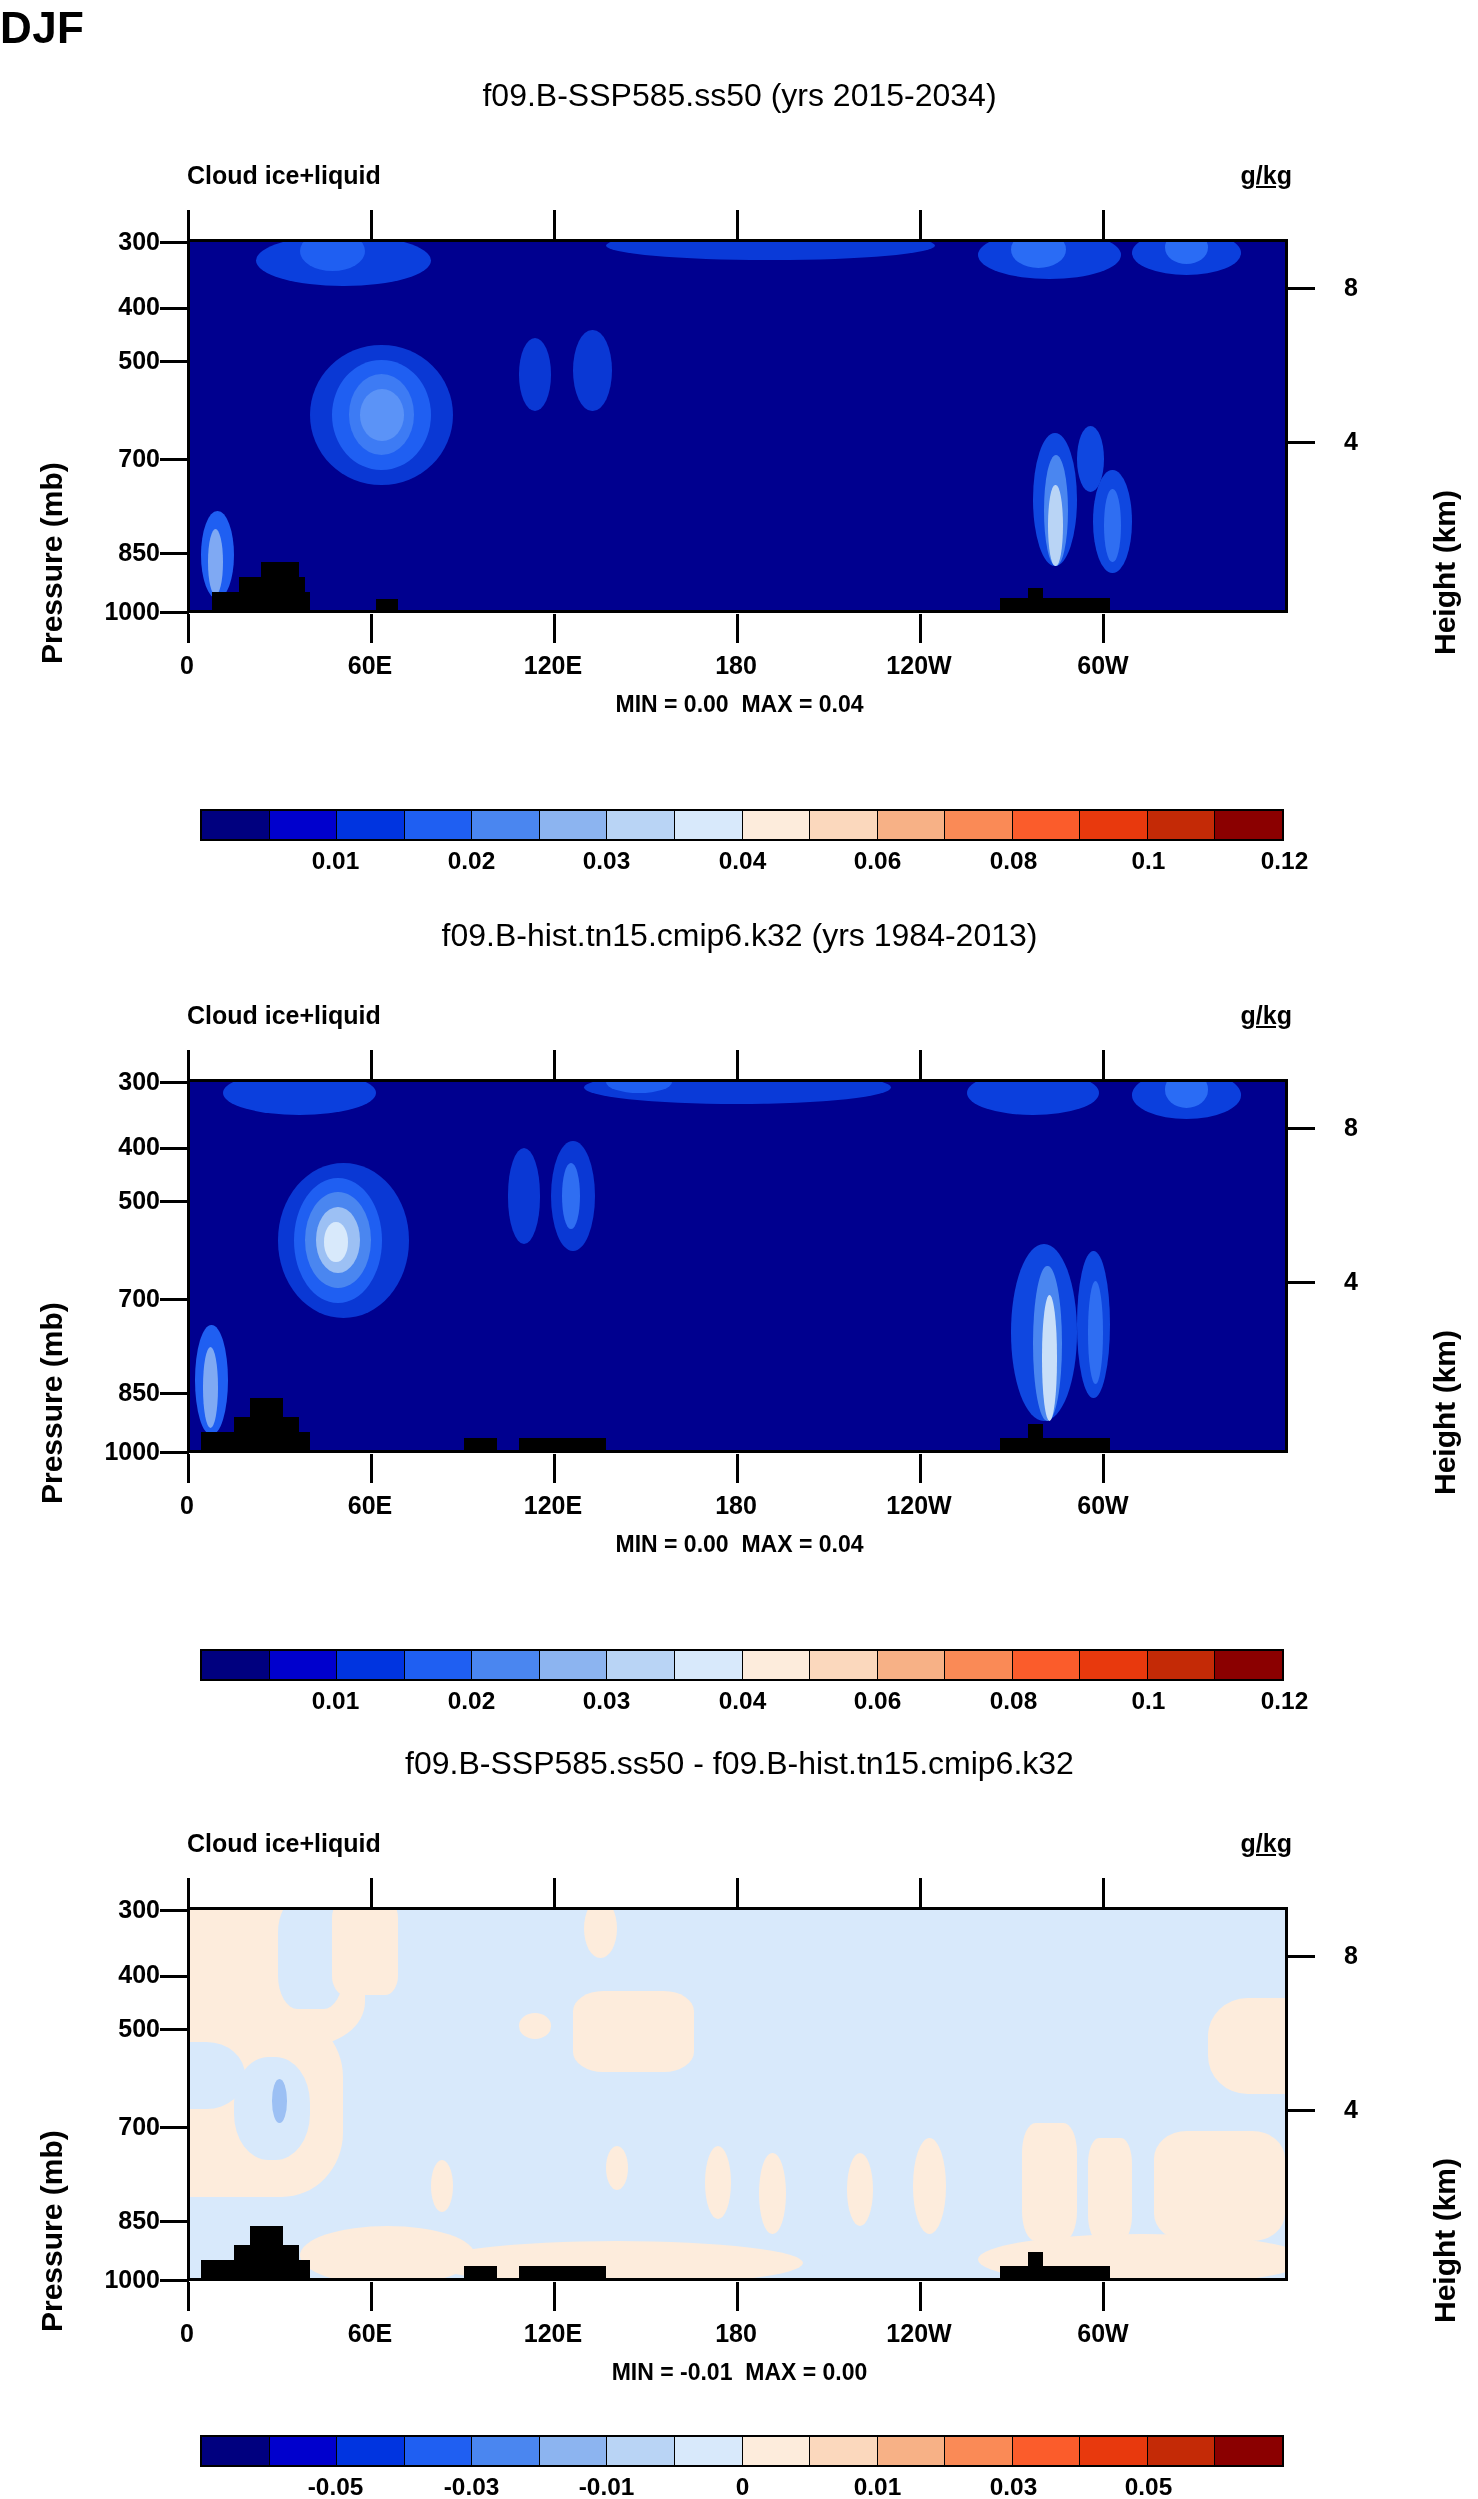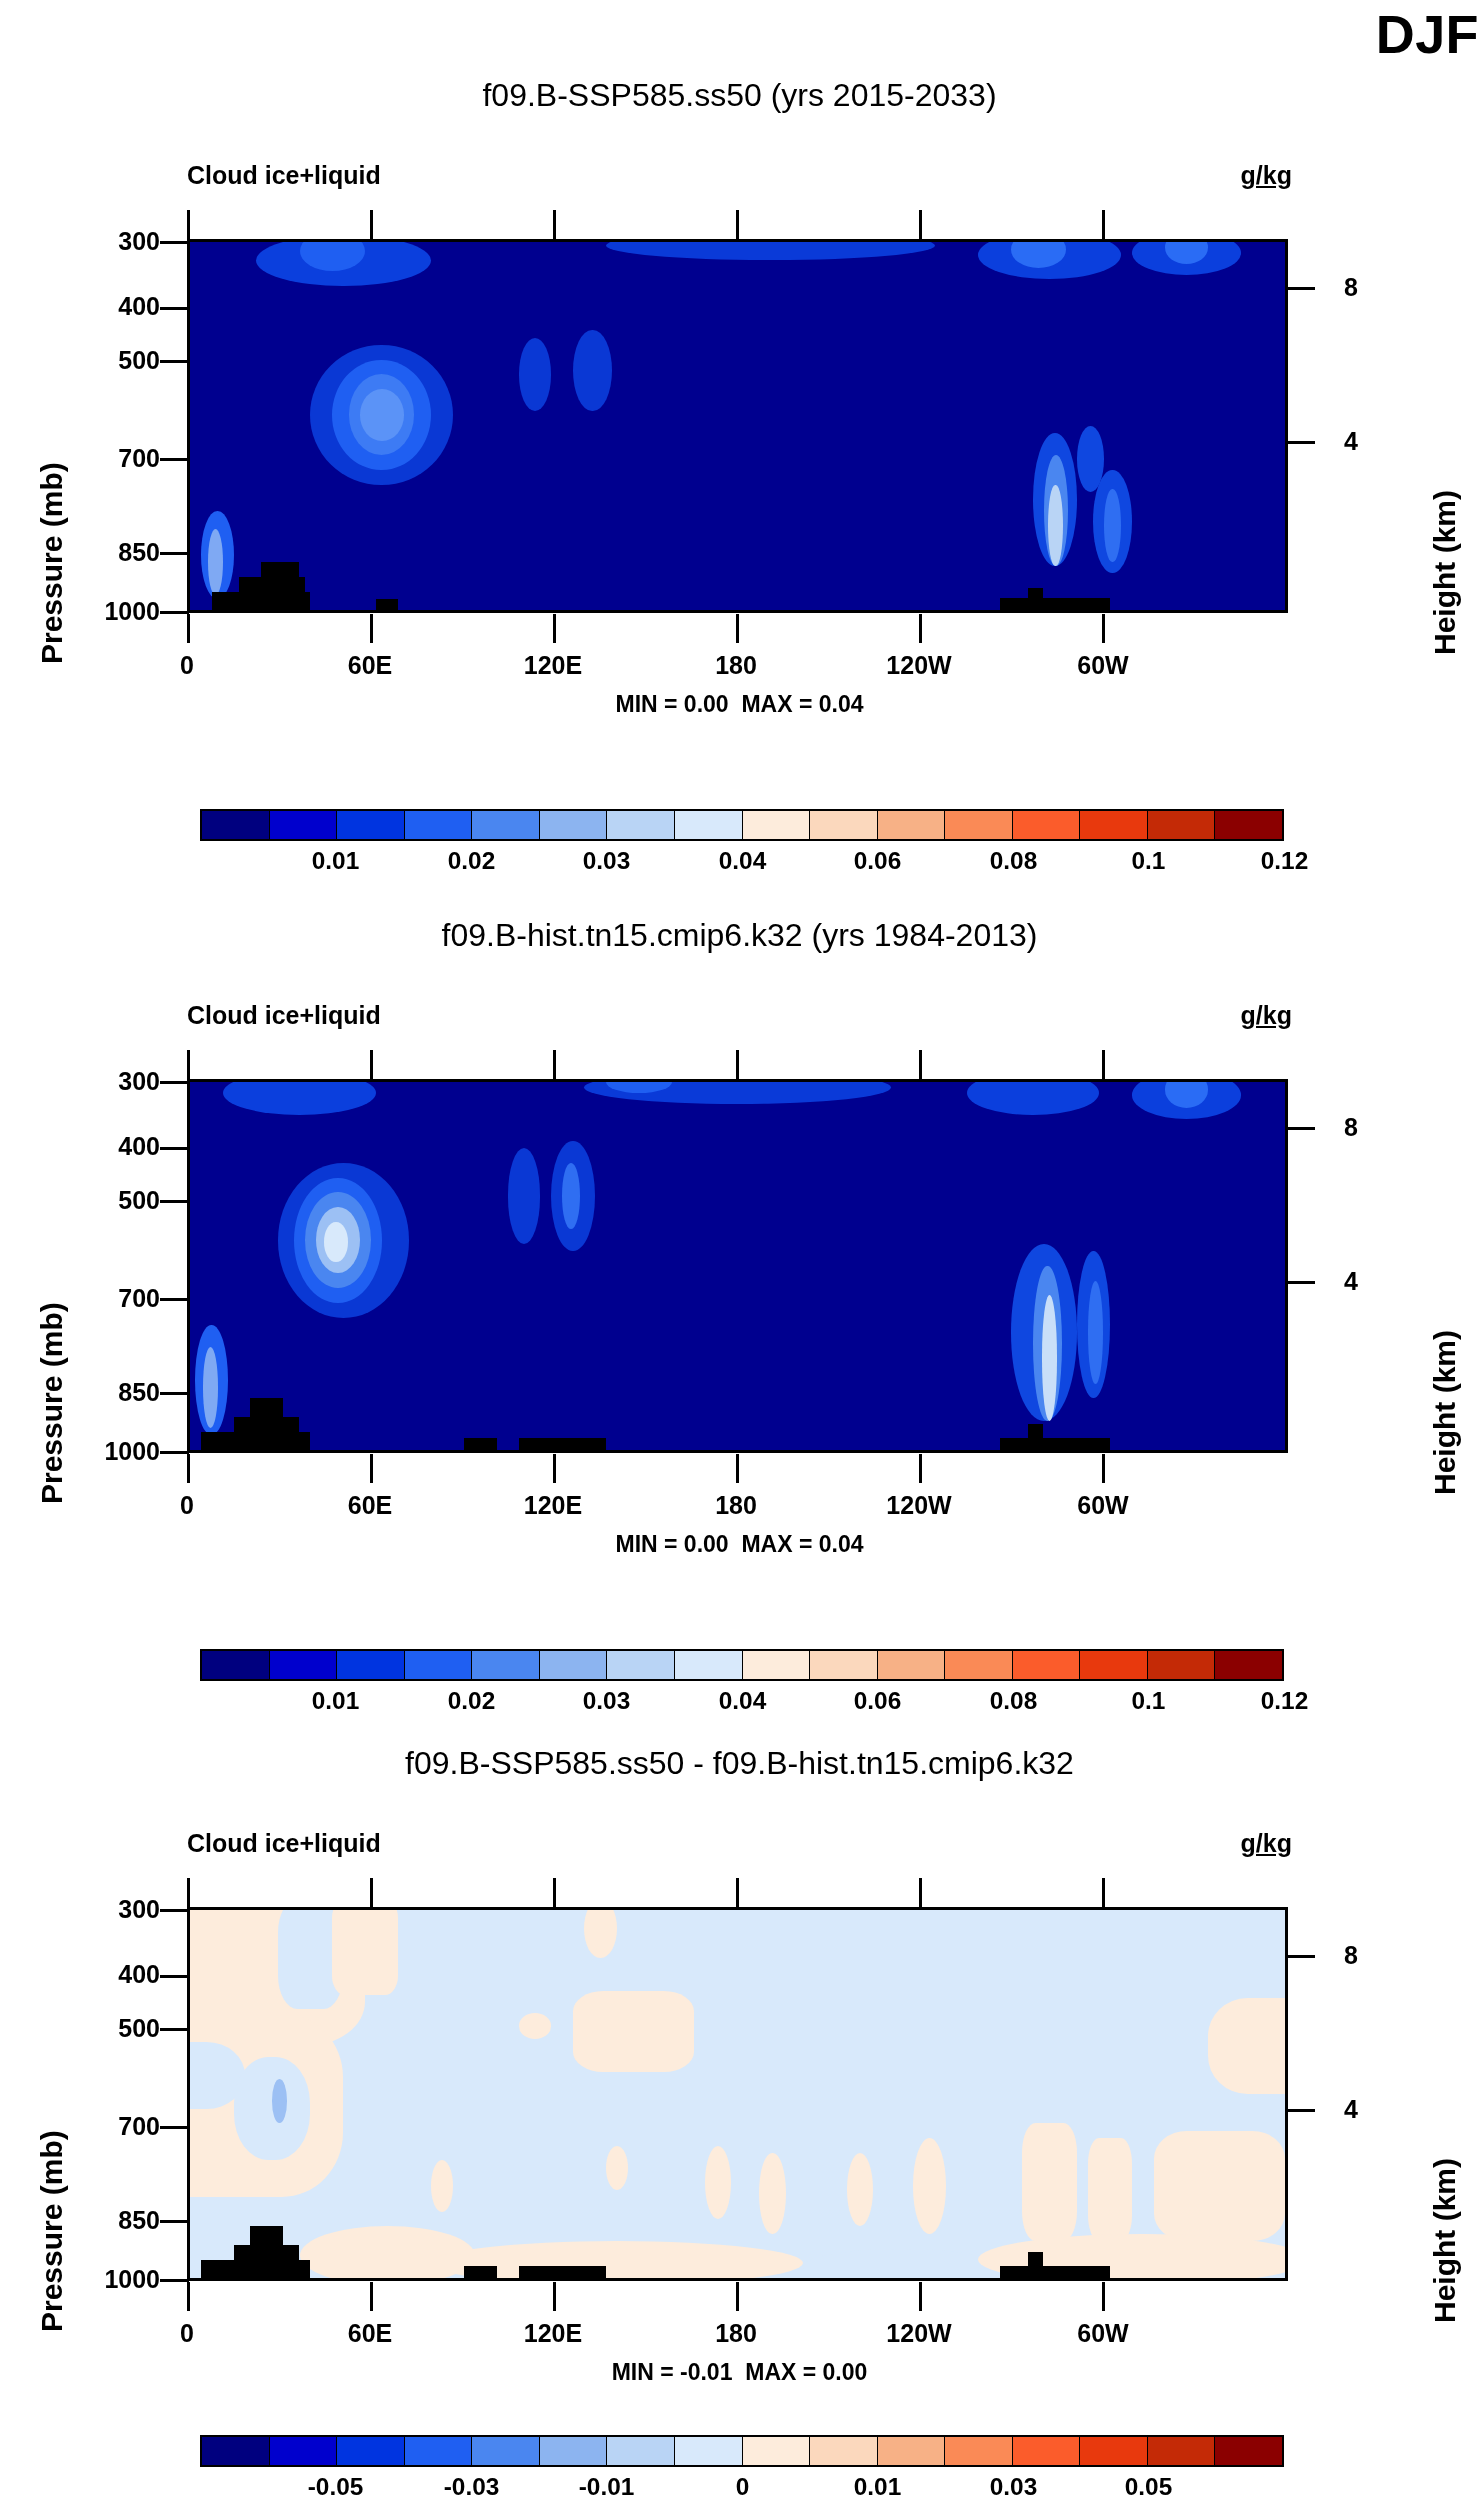--- a/index.html
+++ b/index.html
@@ -1,19 +1,19 @@
 <!DOCTYPE html>
 <html style="font-size:13.4px"><head>
 <meta charset="utf-8">
 <style>
   html,body{margin:0;padding:0;background:#fff;}
   body{width:1479px;height:2500px;font-family:"Liberation Sans",sans-serif;color:#000;position:relative;overflow:hidden;}
 
-  .fig-title{position:absolute;left:0;top:3.4px;width:1479px;text-align:right;
-    font-size:54px;font-weight:bold;letter-spacing:0.4px;}
+  .fig-title{position:absolute;left:0;top:3.4px;width:1479px;text-align:left;
+    font-size:44px;font-weight:bold;letter-spacing:0.4px;}
 
   .panel{position:absolute;left:0;width:1479px;}
   .panel-title{position:absolute;left:0;width:1479px;text-align:center;font-size:32px;}
 
   .hdr{position:absolute;font-size:25px;font-weight:bold;}
   .hdr.left{left:187px;}
   .hdr.right{right:187px;text-decoration:underline;}
 
   .plot-wrap{position:absolute;left:187px;width:1101px;border:3.4px solid #000;box-sizing:border-box;}
   .plot{position:absolute;inset:0;overflow:hidden;background:#00008f;}
@@ -41,21 +41,21 @@
   .cbar-labels{position:absolute;left:200px;width:1084px;height:34px;}
   .cbar-labels span{position:absolute;font-size:24.4px;font-weight:bold;
     text-align:center;width:101px;margin-left:-50px;}
 </style>
 </head>
 <body>
 
 <div class="fig-title">DJF</div>
 
 <div class="panel" style="top:0;">
-  <div class="panel-title" style="top:77px;">f09.B-SSP585.ss50 (yrs 2015-2033)</div>
+  <div class="panel-title" style="top:77px;">f09.B-SSP585.ss50 (yrs 2015-2034)</div>
   <div class="hdr left" style="top:161px;">Cloud ice+liquid</div>
   <div class="hdr right" style="top:161px;">g/kg</div>
 
   <div class="axlabel l" style="left:35px;top:664px;">Pressure (mb)</div>
   <div class="axlabel r" style="left:1428px;top:655px;">Height (km)</div>
 
   <div class="ytick" style="left:59px;top:227px;">300</div>
   <div class="ytick" style="left:59px;top:292px;">400</div>
   <div class="ytick" style="left:59px;top:346px;">500</div>
   <div class="ytick" style="left:59px;top:444px;">700</div>

